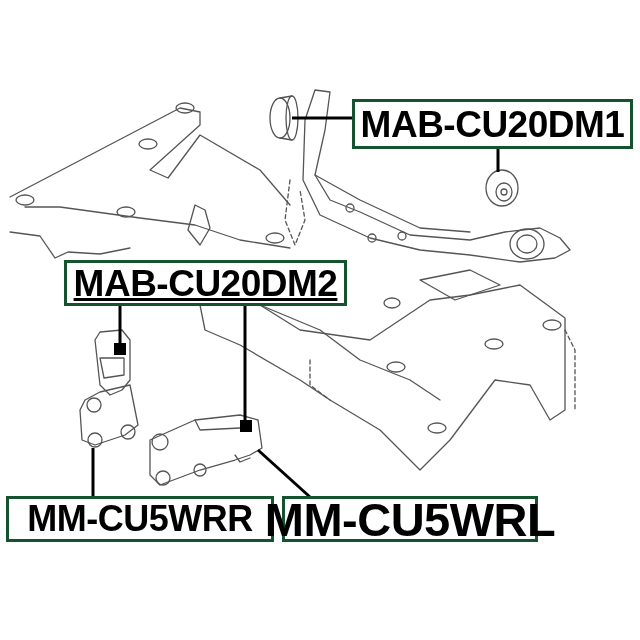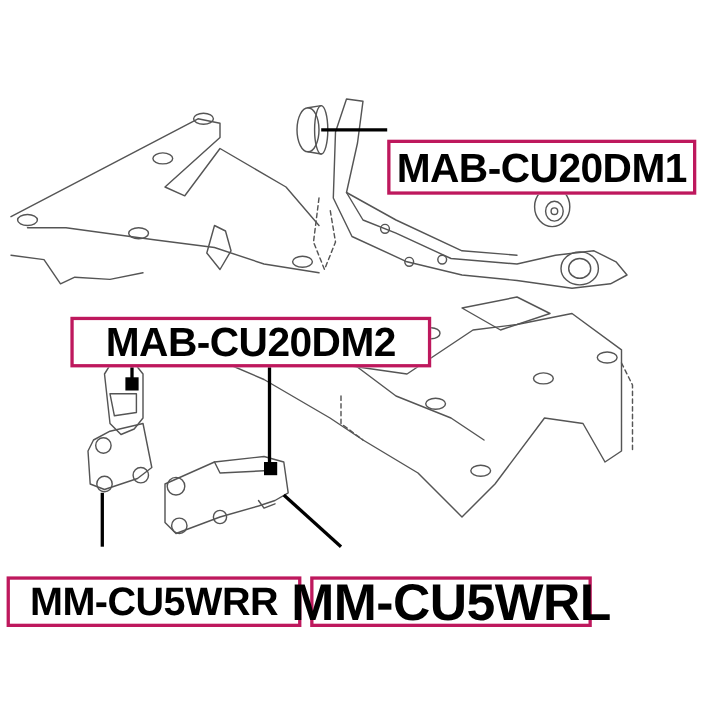--- a/index.html
+++ b/index.html
@@ -1,26 +1,26 @@
 <!DOCTYPE html>
 <html><head>
 <meta charset="utf-8">
 <style>
   html, body { margin: 0; padding: 0; background: #ffffff; }
   body { width: 640px; height: 640px; position: relative; overflow: hidden;
          font-family: "Liberation Sans", sans-serif; }
   #drawing { position: absolute; left: 0; top: 0; width: 640px; height: 640px; }
   .label-box {
-    position: absolute; background: #fff; border: 3px solid #be185d;
+    position: absolute; background: #fff; border: 3px solid #14532d;
     font-family: "Liberation Sans", sans-serif; font-weight: bold;
     color: #000; line-height: 1; white-space: nowrap; box-sizing: border-box;
-    display: flex; align-items: center; justify-content: center; margin-top: 28px;
+    display: flex; align-items: center; justify-content: center;
   }
   #lbl-dm1 { left: 352px; top: 99px; width: 281px; height: 50px; font-size: 37px; letter-spacing: -0.5px; }
-  #lbl-dm2 { left: 64px; top: 260px; width: 328px; height: 46px; font-size: 37px; letter-spacing: -0.5px; }
+  #lbl-dm2 { left: 64px; top: 260px; width: 283px; height: 46px; font-size: 37px; letter-spacing: -0.5px; text-decoration: underline; }
   #lbl-wrr { left: 6px; top: 496px; width: 268px; height: 46px; font-size: 36px; letter-spacing: -0.5px; }
   #lbl-wrl { left: 282px; top: 496px; width: 256px; height: 46px; font-size: 47px; letter-spacing: -0.5px; }
 </style>
 </head>
 <body>
 
 <svg id="drawing" viewBox="0 0 640 640" xmlns="http://www.w3.org/2000/svg">
   <g fill="none" stroke="#555" stroke-width="1.3" stroke-linejoin="round" stroke-linecap="round">
 
     <g>

